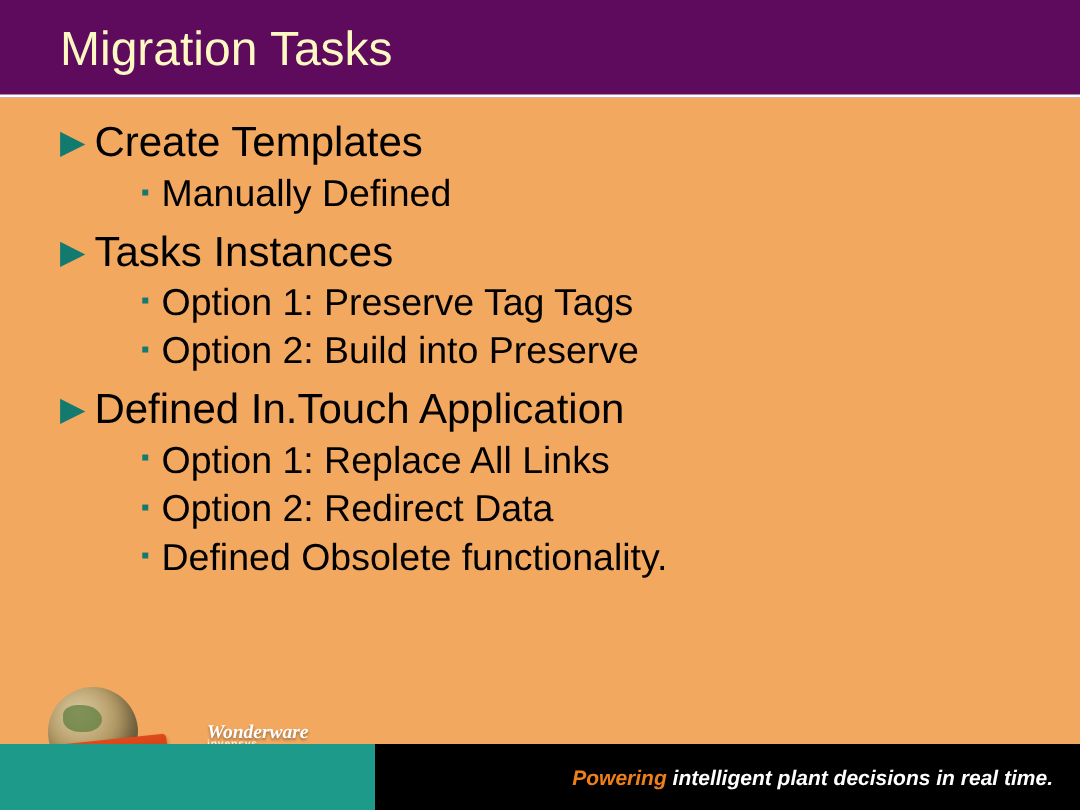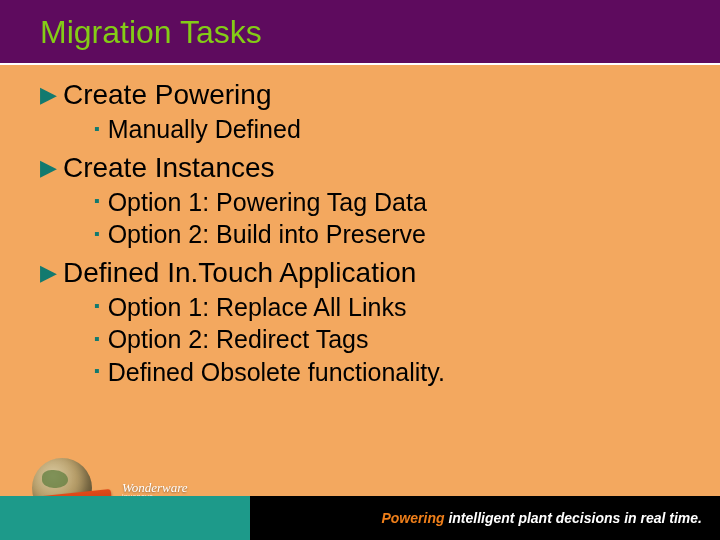--- a/index.html
+++ b/index.html
@@ -10,21 +10,21 @@
     font-family: Arial, Helvetica, sans-serif;
     position: relative;
     overflow: hidden;
   }
   .header {
     background: #5e0b5e;
     padding: 14px 0 12px 0;
     border-bottom: 2px solid #fff;
   }
   .header h1 {
-    color: #84cc16;
+    color: #fef9c3;
     font-weight: 400;
     font-size: 32px;
     margin-left: 40px;
   }
   .content {
     padding: 14px 40px 0 40px;
   }
   .topic {
     margin-bottom: 4px;
   }
@@ -139,25 +139,25 @@
   }
   .banner span {
     color: #ffe36b;
     font-size: 9px;
     font-weight: 900;
     letter-spacing: 0.5px;
   }
   .ww-logo {
     position: absolute;
     bottom: 40px;
-    left: 122px;
+    left: 138px;
     color: #fff;
     font-style: italic;
     font-size: 13px;
-    font-weight: 400;
+    font-weight: 700;
     font-family: 'Brush Script MT', cursive;
     text-shadow: 0 1px 2px rgba(0,0,0,0.4);
   }
   .ww-logo .sub {
     display: block;
     font-size: 7px;
     font-style: normal;
     font-family: Arial;
     letter-spacing: 0.5px;
     margin-top: -3px;
@@ -169,60 +169,60 @@
 
 <div class="header">
   <h1>Migration Tasks</h1>
 </div>
 
 <div class="content">
 
   <div class="topic">
     <div class="topic-line">
       <span class="tri">▶</span>
-      <span>Create Powering</span>
+      <span>Create Templates</span>
     </div>
     <div class="sublist">
       <div class="sub-line">
         <span class="sq">▪</span>
         <span>Manually Defined</span>
       </div>
     </div>
   </div>
 
   <div class="topic">
     <div class="topic-line">
       <span class="tri">▶</span>
-      <span>Create Instances</span>
+      <span>Tasks Instances</span>
     </div>
     <div class="sublist">
       <div class="sub-line">
         <span class="sq">▪</span>
-        <span>Option 1: Powering Tag Data</span>
+        <span>Option 1: Preserve Tag Tags</span>
       </div>
       <div class="sub-line">
         <span class="sq">▪</span>
         <span>Option 2: Build into Preserve</span>
       </div>
     </div>
   </div>
 
   <div class="topic">
     <div class="topic-line">
       <span class="tri">▶</span>
       <span>Defined In.Touch Application</span>
     </div>
     <div class="sublist">
       <div class="sub-line">
         <span class="sq">▪</span>
         <span>Option 1: Replace All Links</span>
       </div>
       <div class="sub-line">
         <span class="sq">▪</span>
-        <span>Option 2: Redirect Tags</span>
+        <span>Option 2: Redirect Data</span>
       </div>
       <div class="sub-line">
         <span class="sq">▪</span>
         <span>Defined Obsolete functionality.</span>
       </div>
     </div>
   </div>
 
 </div>
 

